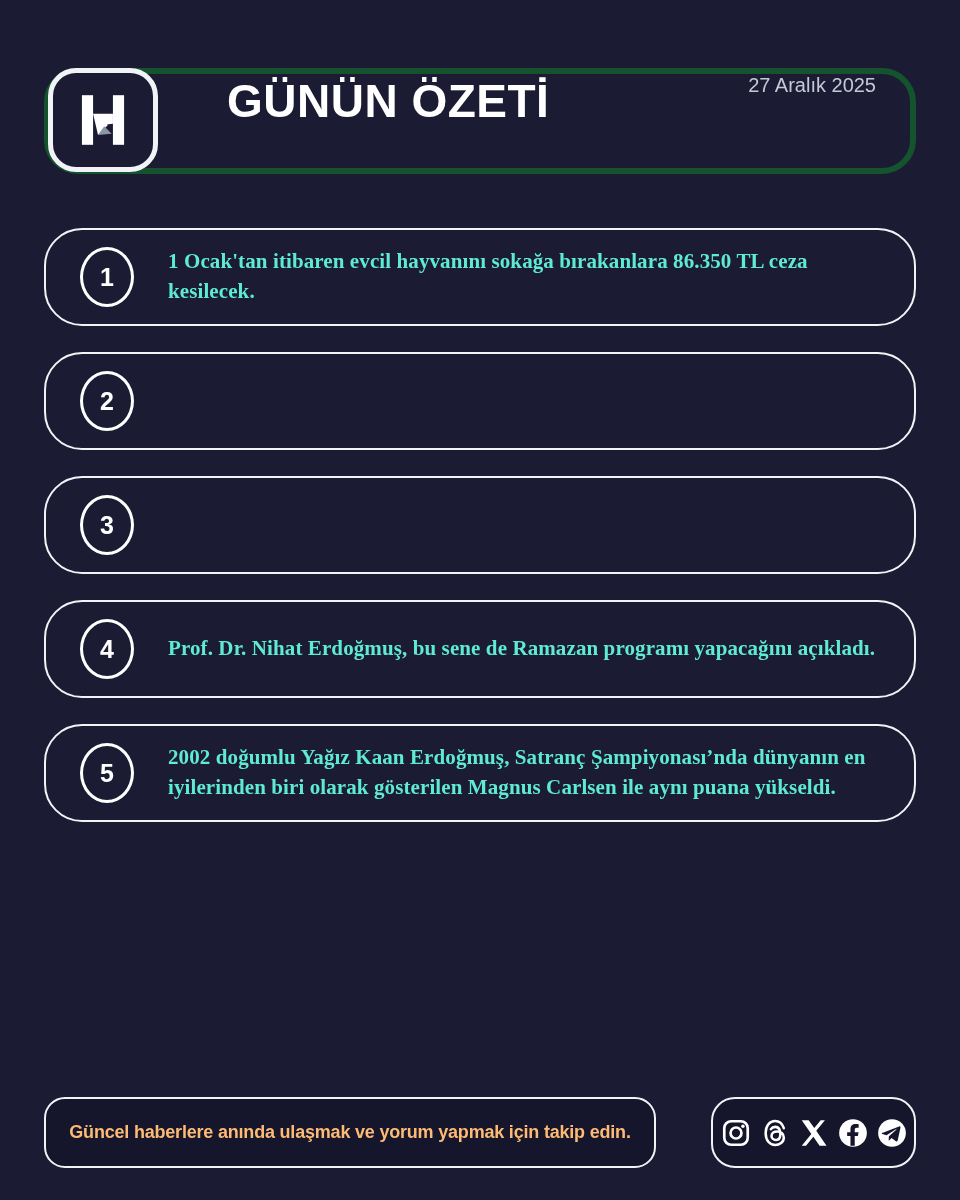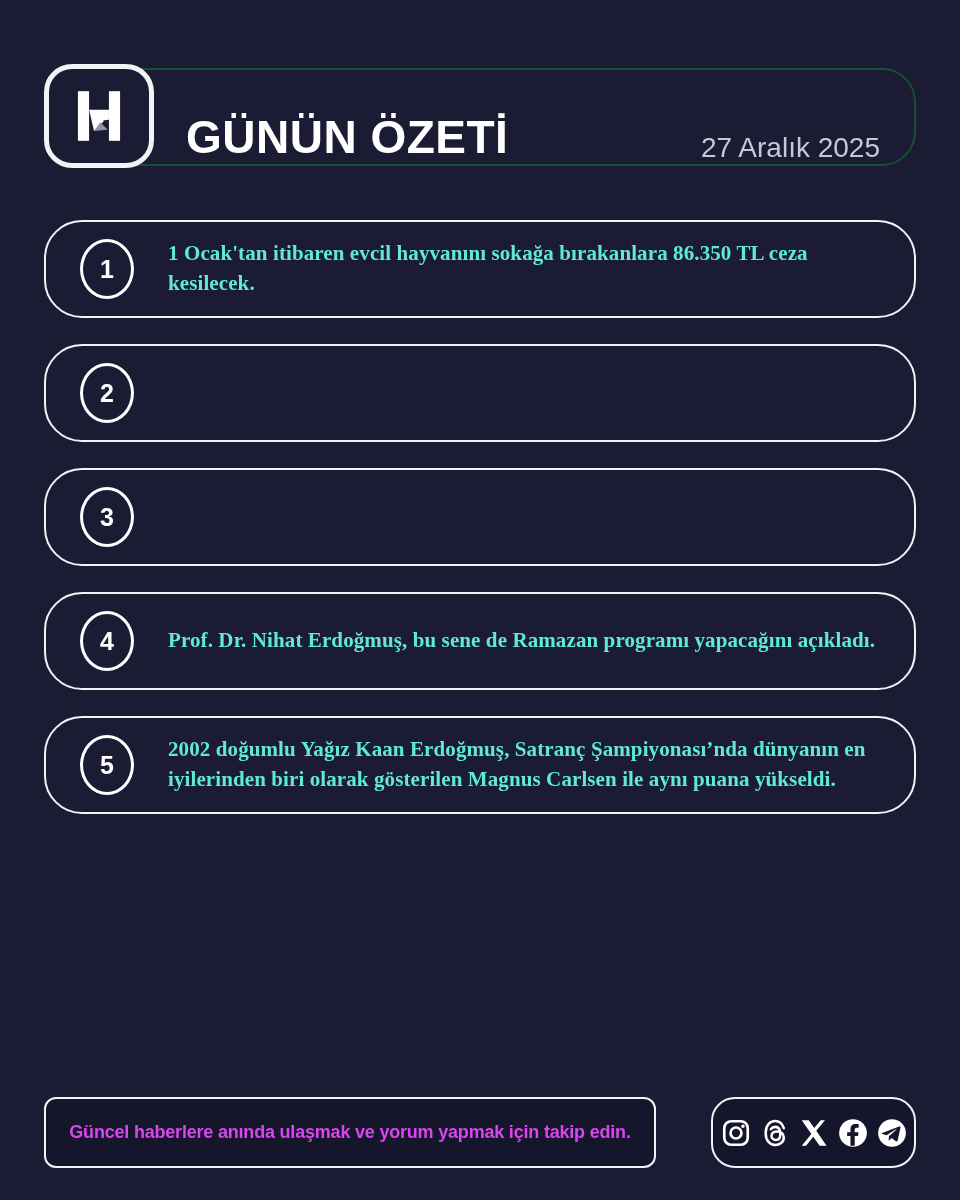--- a/index.html
+++ b/index.html
@@ -13,43 +13,44 @@
     box-sizing: border-box;
     width: 960px; height: 1200px;
     padding: 68px 44px 32px 44px;
     display: flex; flex-direction: column;
   }
 
   
   .header {
     position: relative;
     height: 94px;
-    border: 2px solid #14532d;
+    border: 6px solid #14532d;
     border-radius: 34px;
-    display: flex; align-items: flex-end;
+    display: flex; align-items: flex-start;
     flex: 0 0 auto;
+    padding-left: 37px;
   }
   .logo-box {
     position: absolute; left: -2px; top: -6px;
     width: 100px; height: 94px;
     background: #1b1b33;
     border: 5px solid #f2f3f7;
     border-radius: 28px;
     display: flex; align-items: center; justify-content: center;
   }
   .logo-box svg { width: 62px; height: 62px; }
   .title {
     margin-left: 140px;
     font-size: 46px; font-weight: 800;
     color: #ffffff; letter-spacing: 0.5px;
     white-space: nowrap;
   }
   .date {
     margin-left: auto; margin-right: 34px;
-    font-size: 28px; font-weight: 400;
+    font-size: 20px; font-weight: 400;
     color: #c5c8d6; white-space: nowrap;
   }
 
   
   .cards {
     margin-top: 54px;
     display: flex; flex-direction: column;
     gap: 26px;
     flex: 0 0 auto;
   }
@@ -85,23 +86,23 @@
   .footer {
     margin-top: auto;
     display: flex; justify-content: space-between; align-items: center;
     flex: 0 0 auto;
   }
   .follow-box {
     box-sizing: border-box;
     width: 612px; height: 71px;
     background: #15152b;
     border: 2.5px solid #f2f3f7;
-    border-radius: 12px;
+    border-radius: 21px;
     display: flex; align-items: center; justify-content: center;
-    color: #d946ef; font-size: 18px; font-weight: 700;
+    color: #fdba74; font-size: 18px; font-weight: 700;
     letter-spacing: -0.2px; white-space: nowrap;
     padding: 0 8px;
   }
   .social-box {
     box-sizing: border-box;
     width: 205px; height: 71px;
     background: #15152b;
     border: 2.5px solid #f2f3f7;
     border-radius: 24px;
     display: flex; align-items: center; justify-content: center;

